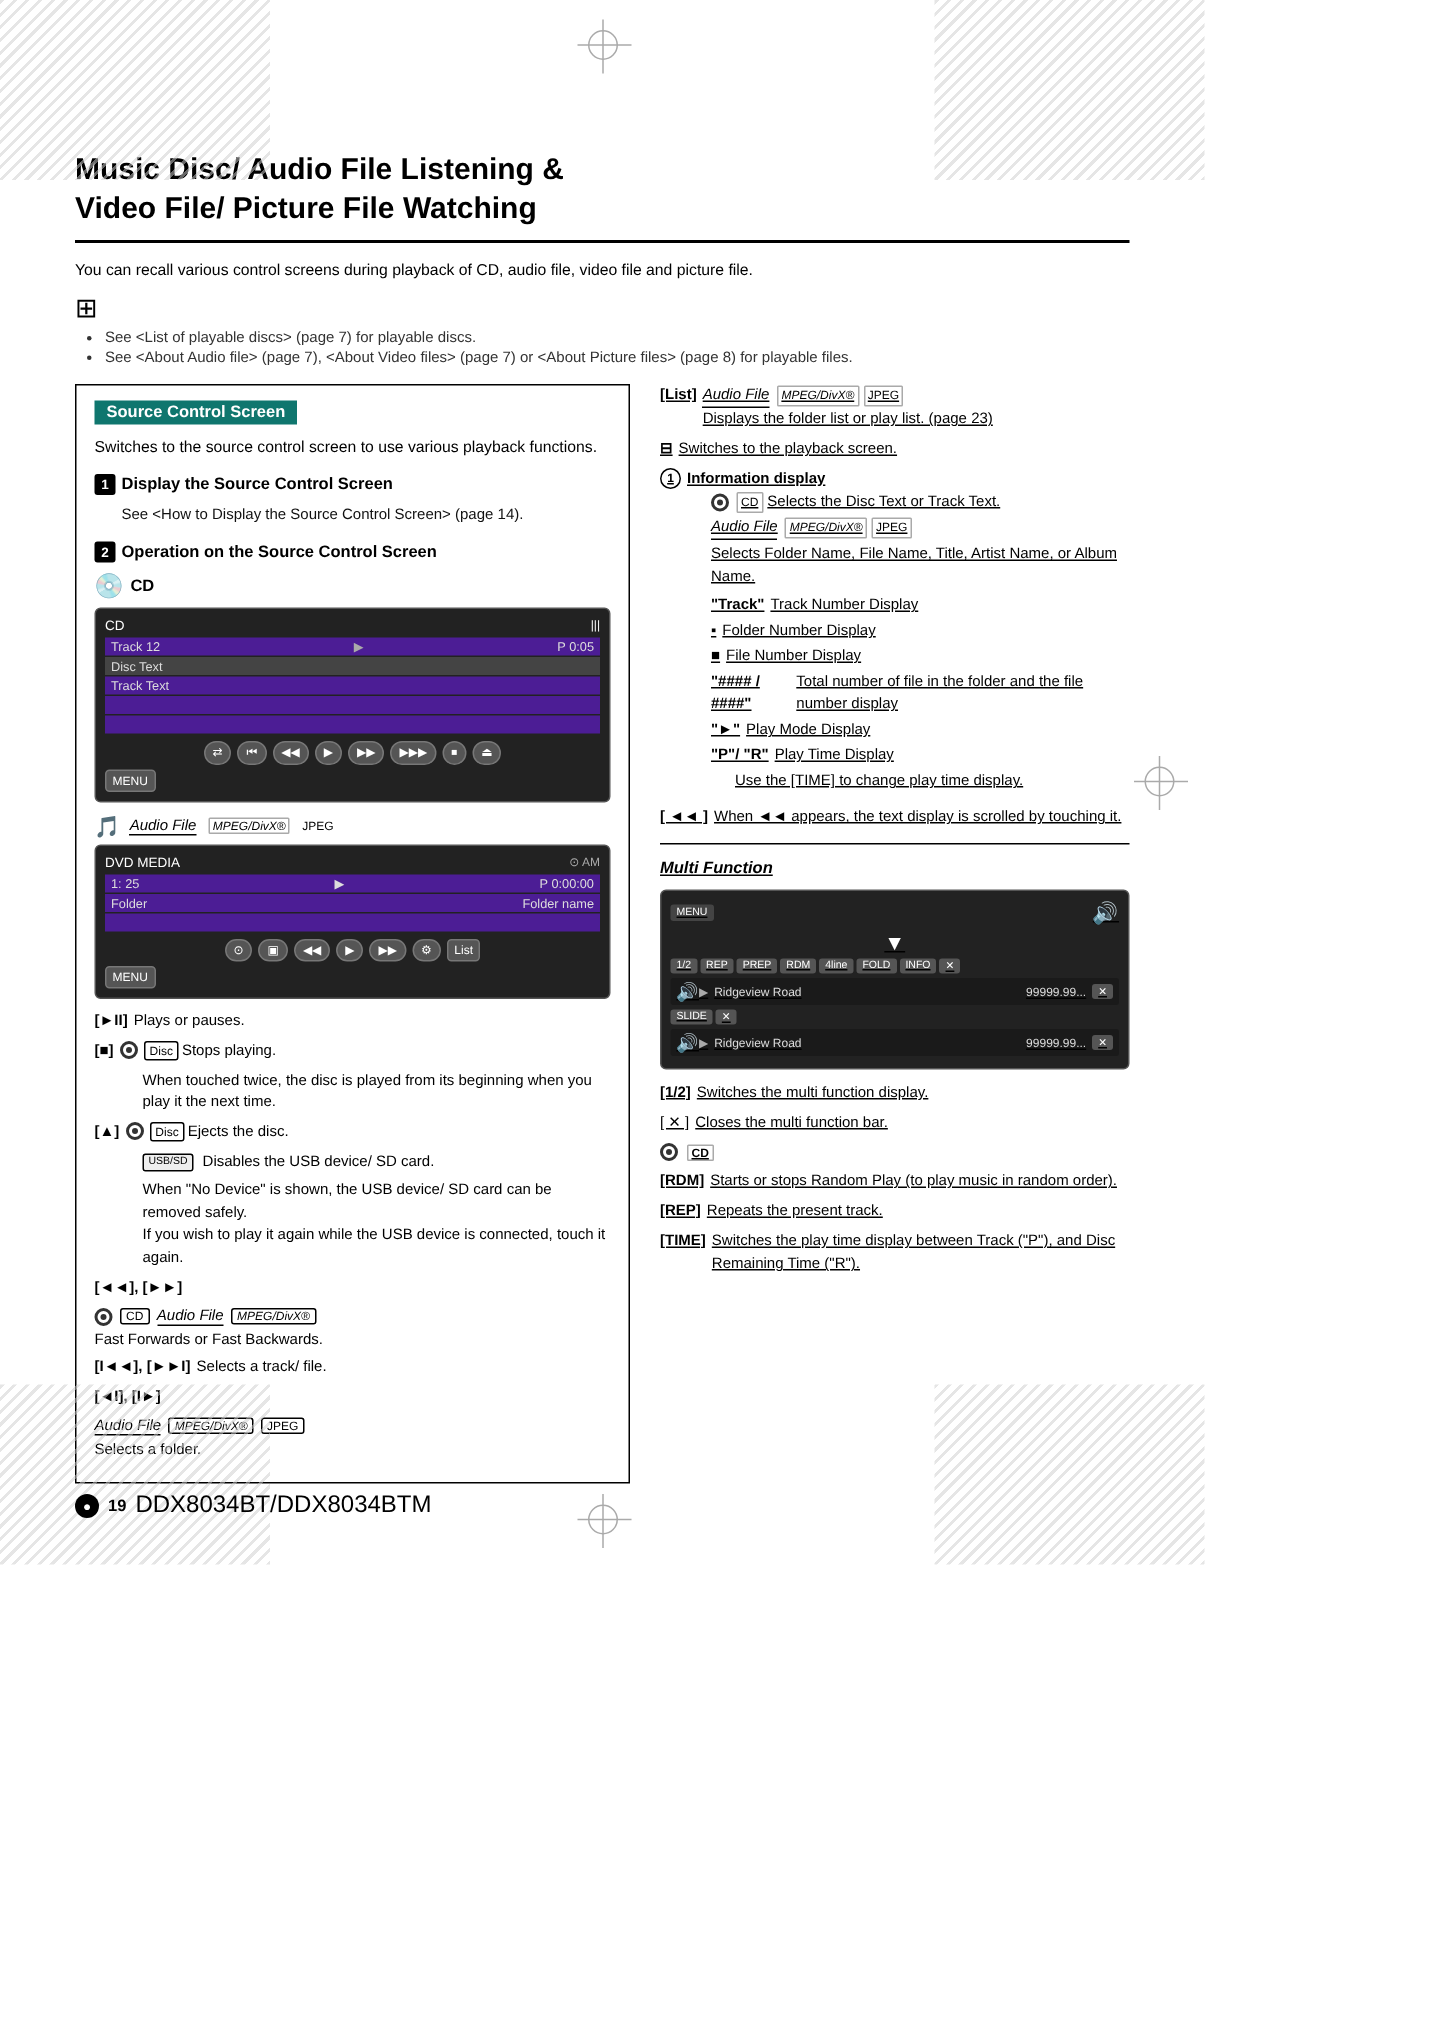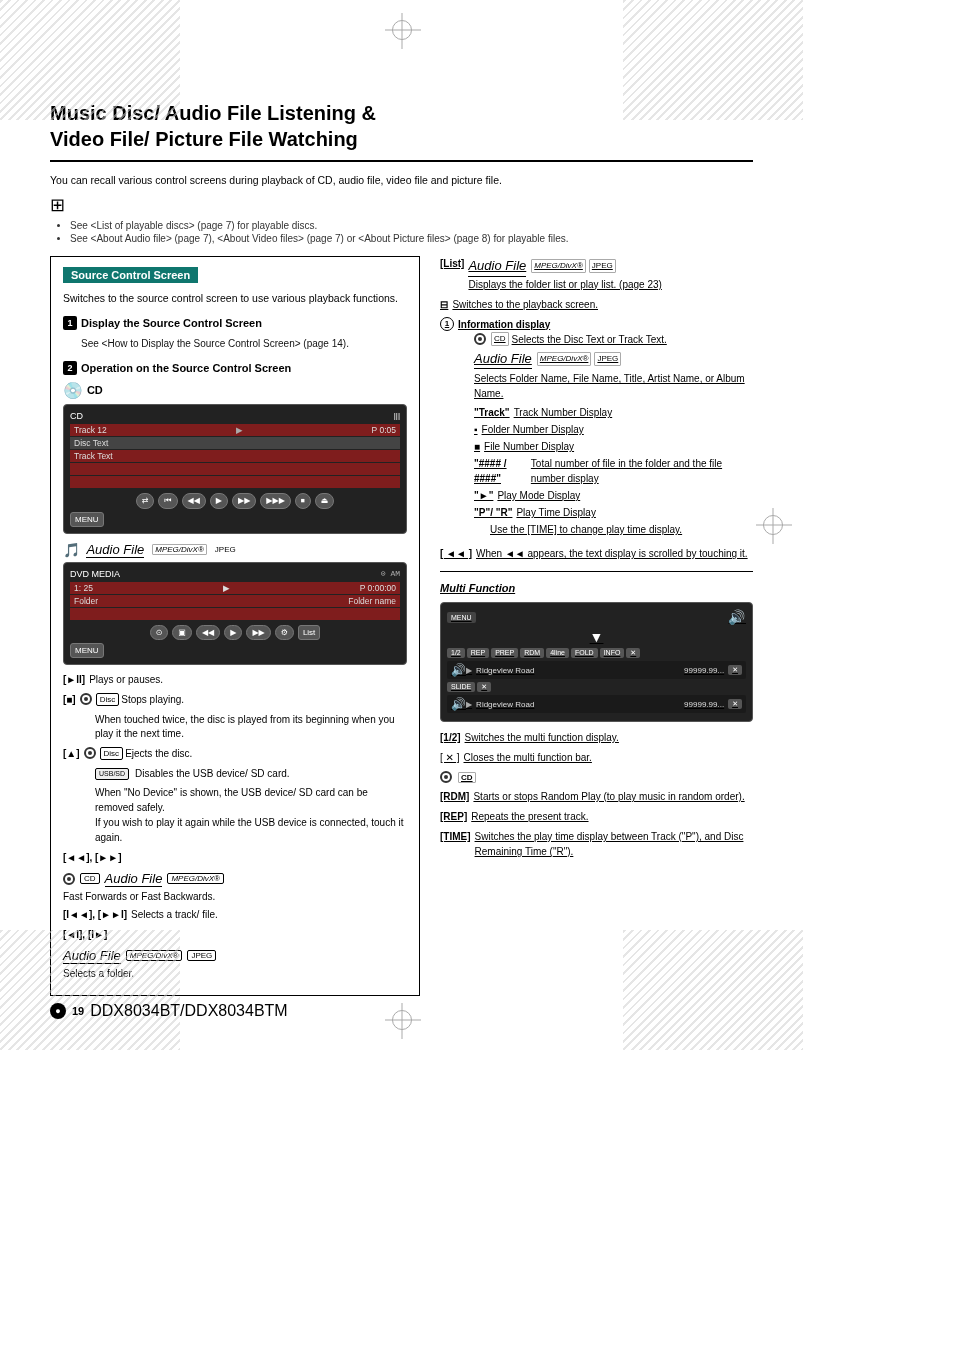--- a/index.html
+++ b/index.html
@@ -186,21 +186,21 @@
     }
     .screen-header-bar {
       display: flex;
       justify-content: space-between;
       align-items: center;
       color: #fff;
       font-size: 9px;
       margin-bottom: 3px;
     }
     .screen-row {
-      background: #7f1d1d;
+      background: #4c1d95;
       color: #ddd;
       font-size: 8.5px;
       padding: 1px 4px;
       margin-bottom: 1px;
       display: flex;
       justify-content: space-between;
     }
     .screen-row.highlighted {
       background: #444;
     }
@@ -290,21 +290,21 @@
       align-items: center;
       justify-content: center;
       font-size: 8px;
       font-weight: bold;
       margin-right: 4px;
       flex-shrink: 0;
     }
 
     .italic-badge {
       font-style: italic;
-      font-size: 13px;
+      font-size: 10px;
       border-bottom: 1px solid #000;
       margin-right: 2px;
     }
     .small-badge {
       font-size: 8px;
       border: 1px solid #aaa;
       border-radius: 1px;
       padding: 0 2px;
     }
 
@@ -481,21 +481,21 @@
         <div class="media-type-row">
           <span style="font-size:14px;">🎵</span>
           <span class="italic-badge">Audio File</span>
           <span class="small-badge italic">MPEG/DivX®</span>
           <span class="small-badge" style="border:none;">JPEG</span>
         </div>
 
         <div class="screen-mockup">
           <div class="screen-header-bar">
             <span>DVD MEDIA</span>
-            <span style="font-size:8px;color:#aaa;font-family:Liberation Mono, monospace;">⊙ AM</span>
+            <span style="font-size:8px;color:#aaa;">⊙ AM</span>
           </div>
           <div class="screen-row">
             <span>1: 25</span>
             <span>▶</span>
             <span>P 0:00:00</span>
           </div>
           <div class="screen-row">
             <span>Folder</span>
             <span>Folder name</span>
           </div>

